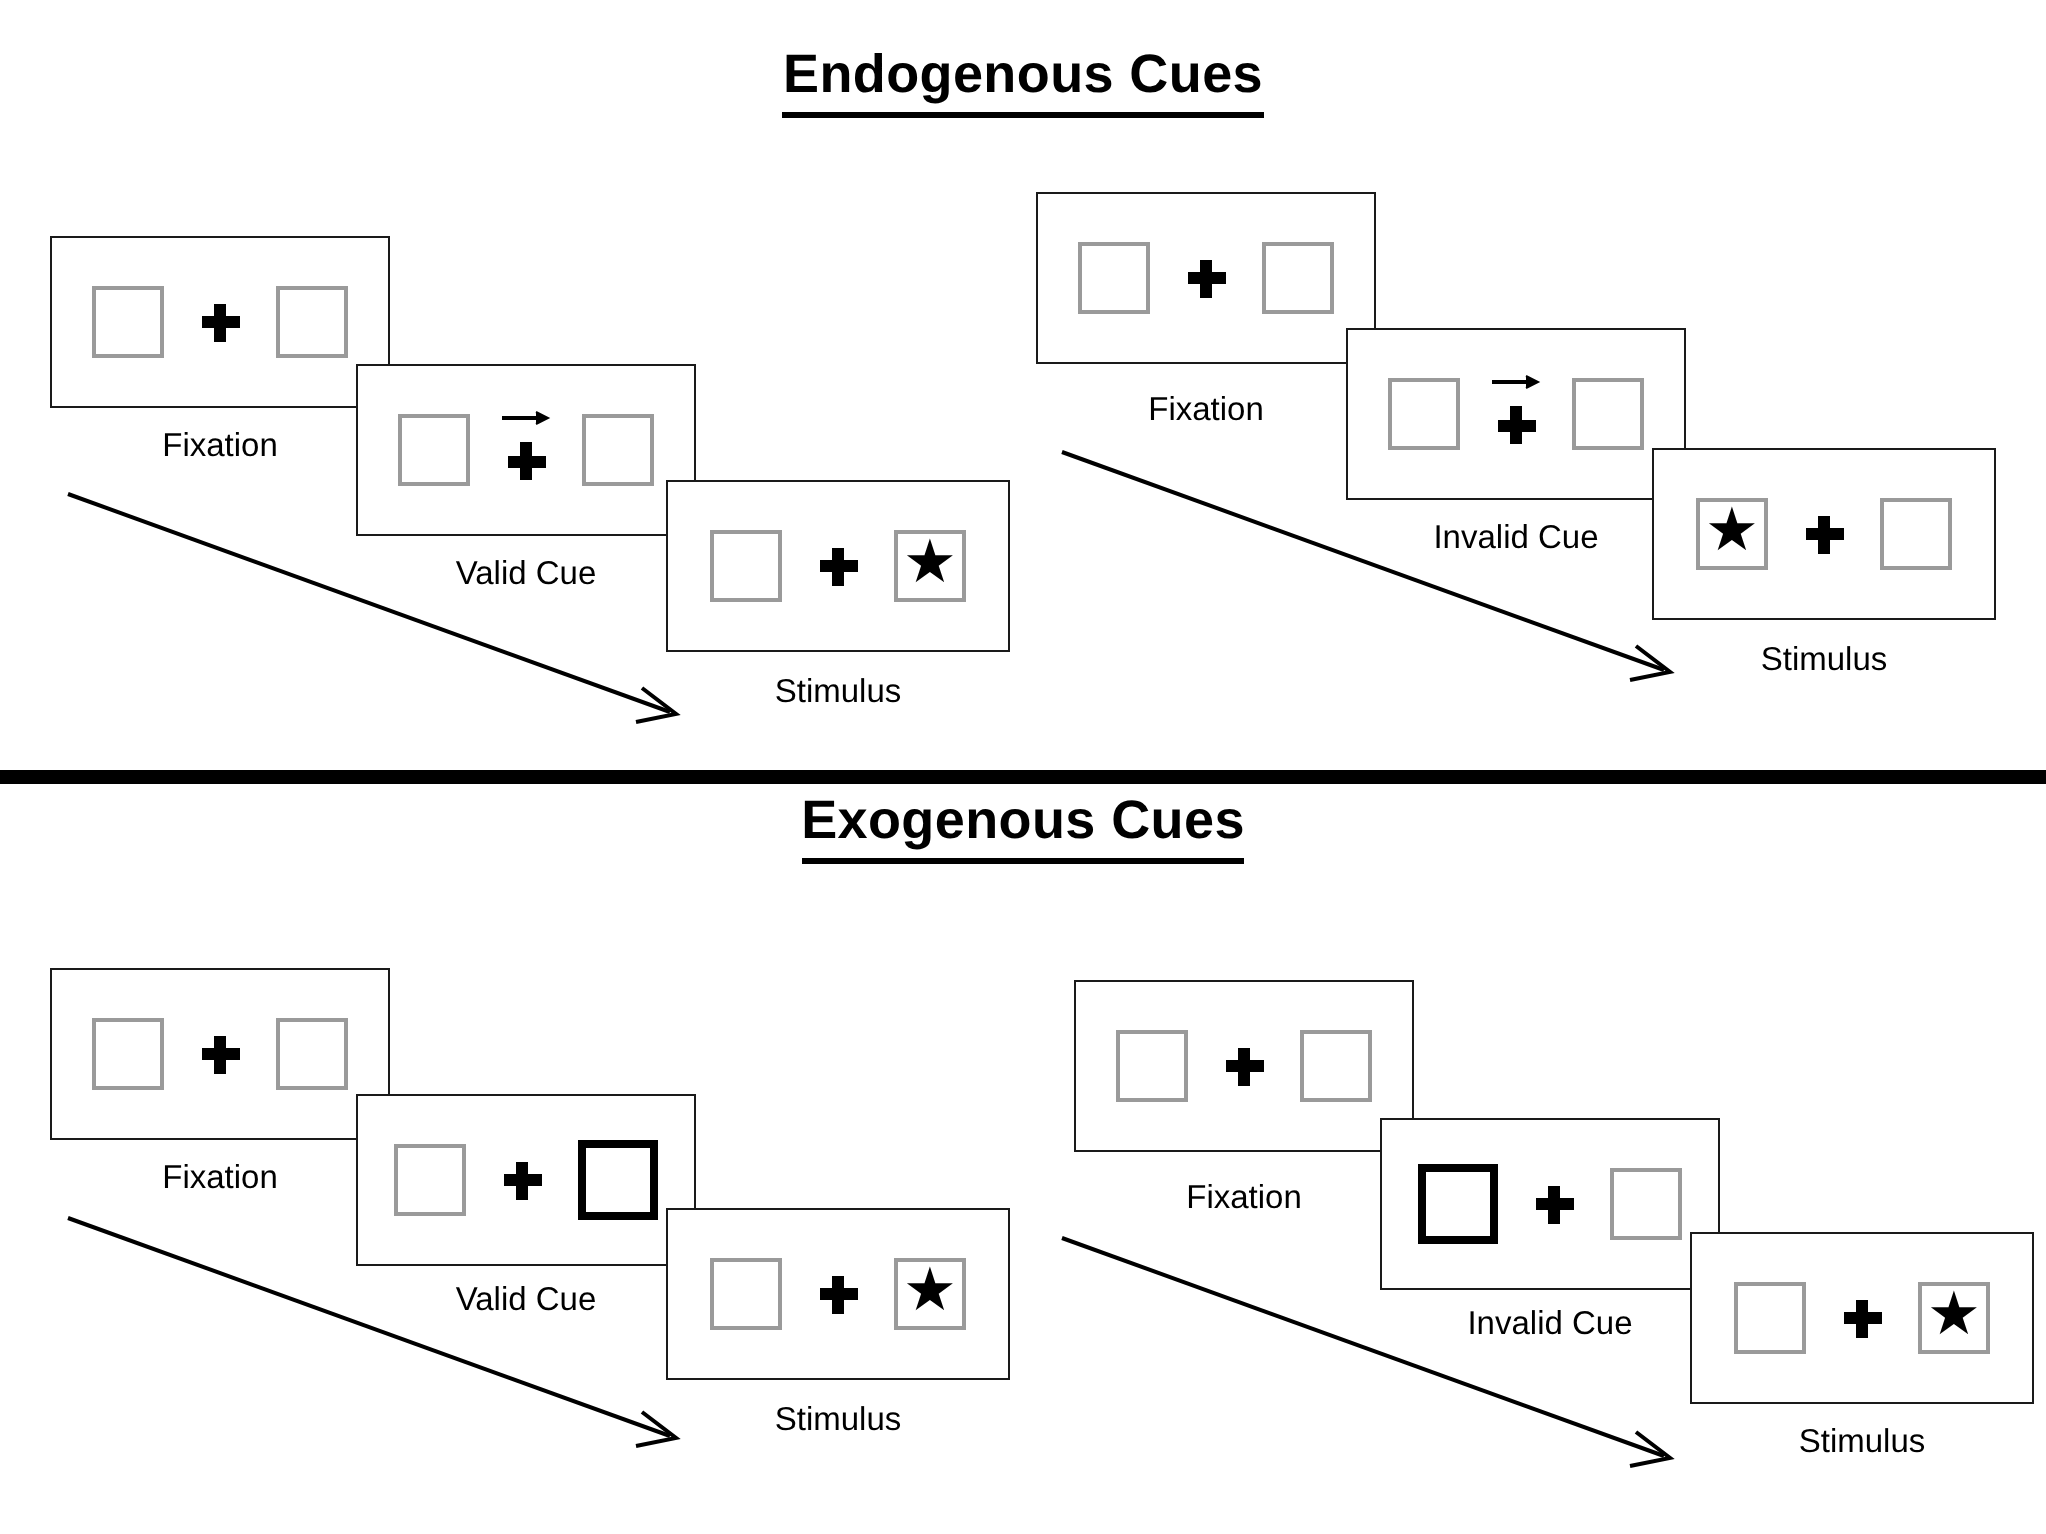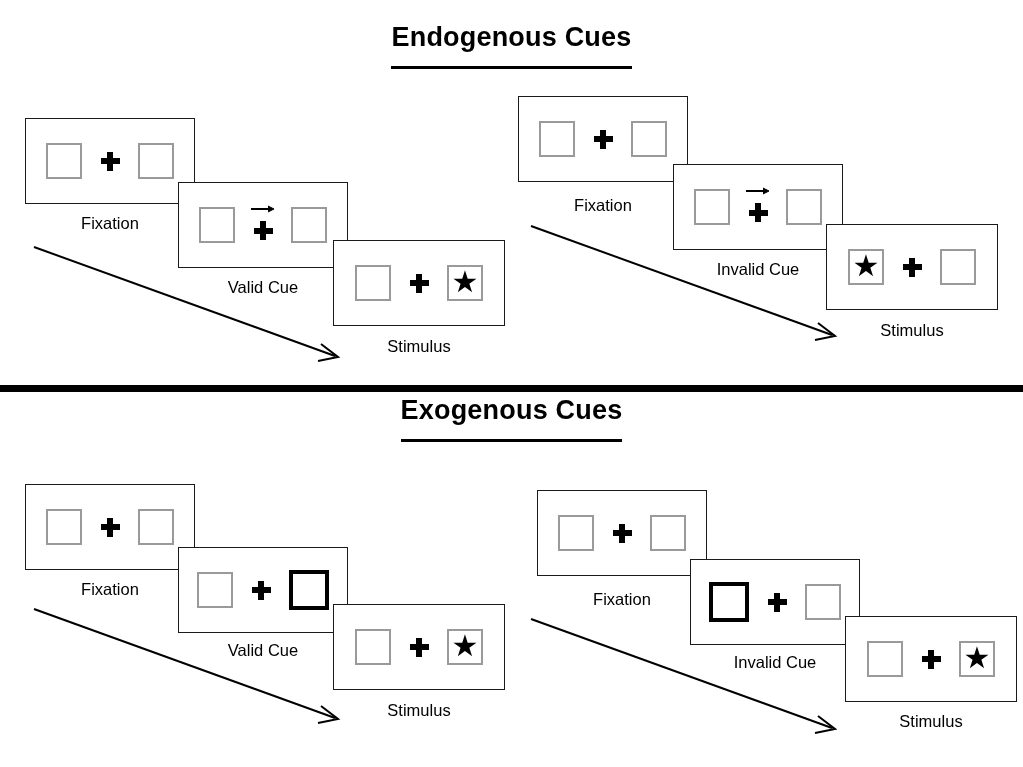--- a/index.html
+++ b/index.html
@@ -21,21 +21,21 @@
     position: absolute;
     width: 100%;
     left: 0;
     text-align: center;
     font-size: 27px;
     font-weight: bold;
     letter-spacing: 0.2px;
   }
   .section-title span {
     border-bottom: 3px solid #000;
-    padding-bottom: 14px;
+    padding-bottom: 4px;
   }
   #title-endogenous { top: 22px; }
   #title-exogenous  { top: 395px; }
 
   
   .divider {
     position: absolute;
     left: 0;
     width: 1023px;
     height: 7px;

